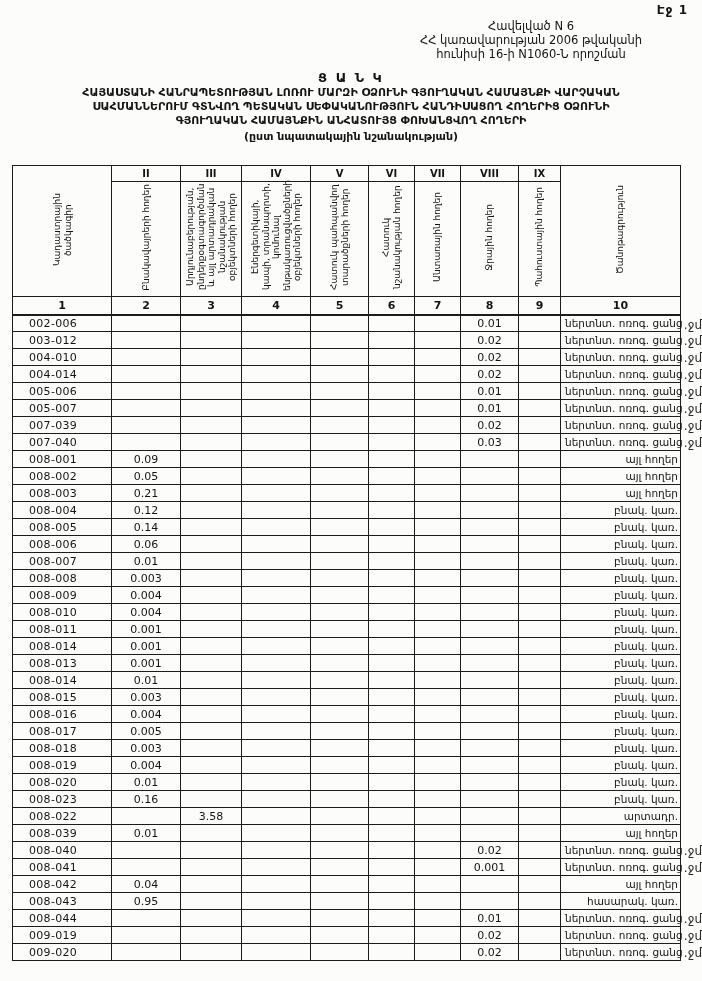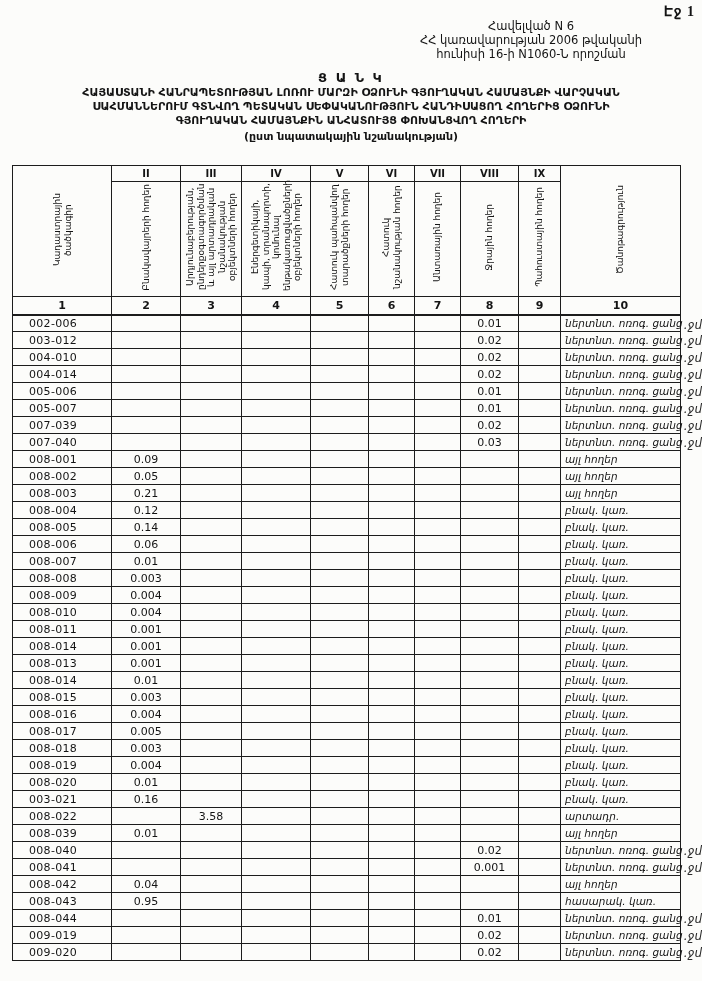--- a/index.html
+++ b/index.html
@@ -5,22 +5,22 @@
   html,body{margin:0;padding:0;background:#e8e8e6;}
   .page{
     position:relative;
     width:702px;height:981px;
     background:#fcfcfa;
     font-family:"DejaVu Sans",sans-serif;
     color:#141414;
     overflow:hidden;
   }
   .page-num{
-    position:absolute;top:3px;right:7px;
-    font-size:14px;font-weight:bold;letter-spacing:1px;font-family:Liberation Serif, serif;
+    position:absolute;top:3px;right:14px;
+    font-size:12px;font-weight:bold;letter-spacing:1px;
   }
   .appendix{
     position:absolute;top:19px;right:6px;width:330px;
     text-align:center;font-size:11.5px;font-weight:normal;line-height:14px;
   }
   .doc-title{
     position:absolute;top:70px;left:0;width:702px;
     text-align:center;font-weight:bold;
   }
   .doc-title .t-head{font-size:13px;letter-spacing:2px;margin-bottom:1px;}
@@ -45,21 +45,21 @@
     display:inline-block;
     max-height:108px;
     font-size:9px;font-weight:normal;line-height:10.5px;
     text-align:center;
     white-space:normal;
   }
   th.hdr-span{border-bottom:1px solid #1c1c1c;}
   tbody td{height:17px;font-size:11px;}
   tbody td.c-code{text-align:left;padding-left:16px;letter-spacing:0.3px;}
   tbody td.c-val{text-align:center;}
-  tbody td.c-note{position:relative;font-size:10.5px;text-align:left;padding-left:4px;white-space:nowrap;font-style:italic;}
+  tbody td.c-note{position:relative;font-size:10.5px;text-align:right;padding-left:4px;white-space:nowrap;}
   tbody td .overflow{
     position:absolute;right:-22px;top:2px;
     font-size:12px;color:#2a2a2a;
   }
   tbody tr td{border-bottom-width:1.6px;}
 </style>
 </head>
 <body>
 
 <div class="page">
@@ -460,21 +460,21 @@
       <td class="c-val"></td>
       <td class="c-val"></td>
       <td class="c-val"></td>
       <td class="c-val"></td>
       <td class="c-val"></td>
       <td class="c-val"></td>
       <td class="c-val"></td>
       <td class="c-note"><span class="note-text">բնակ. կառ.</span><span class="overflow"></span></td>
     </tr>
         <tr>
-      <td class="c-code">003-021</td>
+      <td class="c-code">008-023</td>
       <td class="c-val">0.16</td>
       <td class="c-val"></td>
       <td class="c-val"></td>
       <td class="c-val"></td>
       <td class="c-val"></td>
       <td class="c-val"></td>
       <td class="c-val"></td>
       <td class="c-val"></td>
       <td class="c-note"><span class="note-text">բնակ. կառ.</span><span class="overflow"></span></td>
     </tr>

